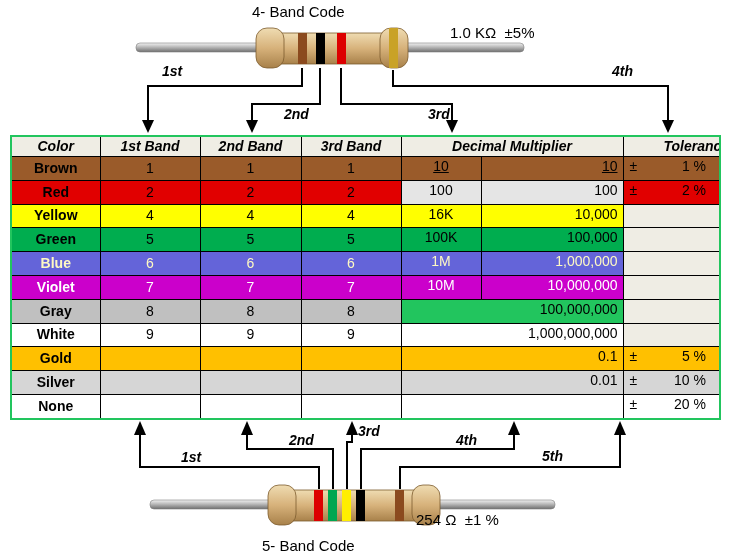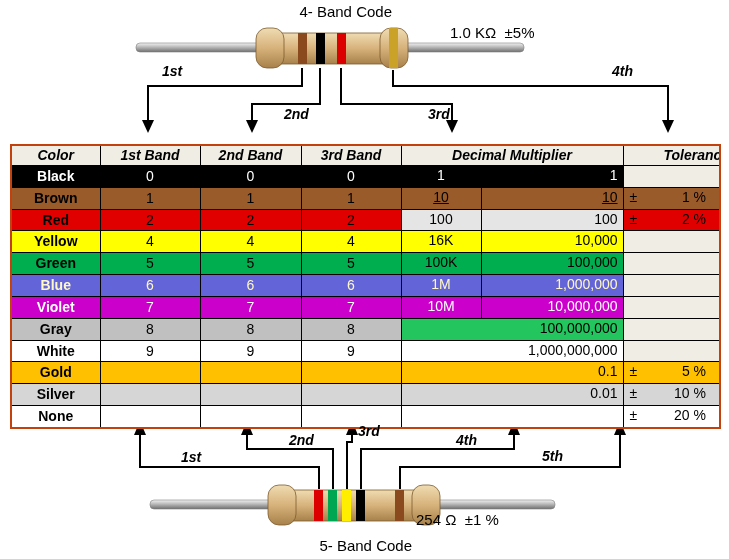--- a/index.html
+++ b/index.html
@@ -3,25 +3,25 @@
 <meta charset="utf-8">
 <style>
   * { margin:0; padding:0; box-sizing:border-box; }
   html,body { background:#fff; }
   body { width:729px; height:559px; font-family:"Liberation Sans", sans-serif; color:#000; }
   .screen { position:relative; width:729px; height:559px; background:#fff; overflow:hidden; }
   #gfx { position:absolute; left:0; top:0; z-index:1; }
   .lbl { position:absolute; z-index:3; white-space:pre; color:#000; }
   .cap-lbl { font-size:15px; }
   .arrow-lbl { font-size:14px; font-style:italic; font-weight:bold; }
-  .center { text-align:right; }
-
-  #codetable { position:absolute; left:10px; top:144px; width:709px; height:285px;
+  .center { text-align:left; }
+
+  #codetable { position:absolute; left:10px; top:135px; width:709px; height:285px;
                z-index:2; border-collapse:collapse; table-layout:fixed;
-               border:2px solid #c2410c; font-size:14px; background:#fff; }
+               border:2px solid #22c55e; font-size:14px; background:#fff; }
   #codetable th, #codetable td { border:1px solid #000; padding:0; height:19px;
                line-height:19px; overflow:hidden; }
   #codetable th { font-style:italic; font-weight:bold; text-align:center; }
   th.hdr-mult { text-align:right; padding-right:6px; }
   td.c-name { font-weight:bold; text-align:center; }
   td.c-band { text-align:center; }
   .mult-wrap { display:flex; width:100%; height:100%; }
   .m-short { flex:0 0 80px; width:80px; text-align:center; }
   .m-short.divided { border-right:1px solid #000; }
   .m-full { flex:1 1 auto; text-align:right; padding-right:5px; }
@@ -118,38 +118,20 @@
       <tr>
         <th style="background: rgb(239, 237, 228);">Color</th>
         <th style="background: rgb(239, 237, 228);">1st Band</th>
         <th style="background: rgb(239, 237, 228);">2nd Band</th>
         <th style="background: rgb(239, 237, 228);">3rd Band</th>
         <th class="hdr-mult" style="background: rgb(239, 237, 228);">Decimal Multiplier</th>
         <th style="background: rgb(239, 237, 228); padding-left: 40px;">Tolerance</th>
       </tr>
     </thead>
     <tbody id="table-body">
-        <tr style="color: rgb(255, 255, 255);">
-      <td class="c-name" style="background: rgb(0, 0, 0);">Black</td>
-      <td class="c-band" style="background: rgb(0, 0, 0);">0</td>
-      <td class="c-band" style="background: rgb(0, 0, 0);">0</td>
-      <td class="c-band" style="background: rgb(0, 0, 0);">0</td>
-      <td style="background: rgb(0, 0, 0);">
-        <div class="mult-wrap">
-          <span class="m-short divided">1</span>
-          <span class="m-full">1</span>
-        </div>
-      </td>
-      <td style="background: rgb(239, 237, 228);">
-        <div class="tol-wrap">
-          <span class="t-sign"></span>
-          <span class="t-val"></span>
-        </div>
-      </td>
-    </tr>
         <tr style="color: rgb(0, 0, 0);">
       <td class="c-name" style="background: rgb(154, 91, 42);">Brown</td>
       <td class="c-band" style="background: rgb(154, 91, 42);">1</td>
       <td class="c-band" style="background: rgb(154, 91, 42);">1</td>
       <td class="c-band" style="background: rgb(154, 91, 42);">1</td>
       <td style="background: rgb(154, 91, 42); text-decoration: underline;">
         <div class="mult-wrap">
           <span class="m-short divided">10</span>
           <span class="m-full">10</span>
         </div>

